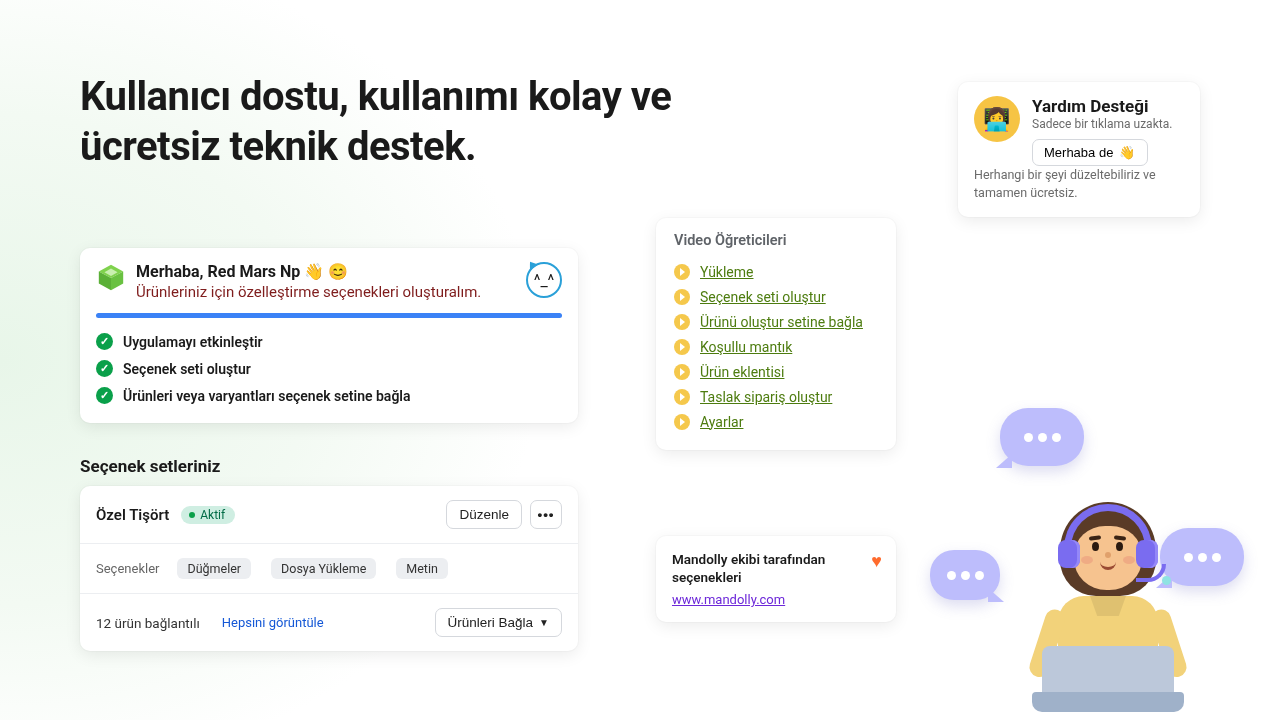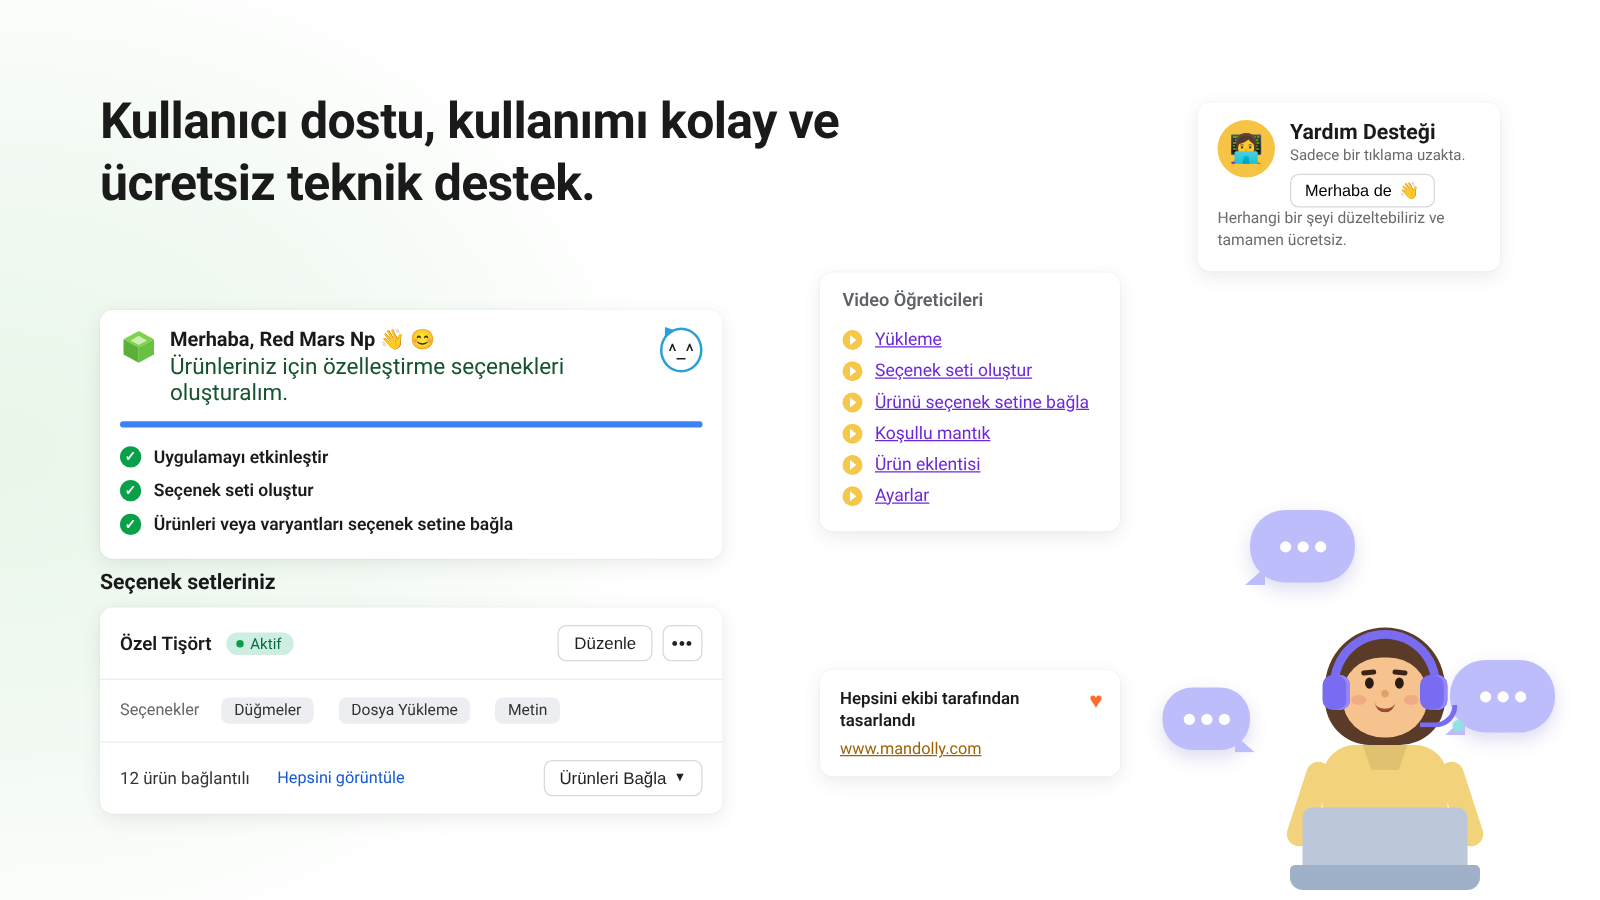--- a/index.html
+++ b/index.html
@@ -29,21 +29,21 @@
     border-radius: 10px;
     box-shadow: 0 4px 16px rgba(0,0,0,0.08), 0 0 0 1px rgba(0,0,0,0.02);
   }
   .welcome-card { left: 80px; top: 248px; width: 498px; padding: 0 0 14px 0; }
   .welcome-head { display: flex; padding: 14px 16px 8px 16px; align-items: flex-start; }
   .welcome-icon {
     width: 30px; height: 30px; flex: 0 0 30px; margin-right: 10px;
   }
   .welcome-icon svg { width: 30px; height: 30px; }
   .welcome-title-line { font-weight: 700; font-size: 16px; }
-  .welcome-sub { font-size: 18px; color: #14532d; margin-top: 2px; }
+  .welcome-sub { font-size: 15px; color: #7f1d1d; margin-top: 2px; }
   .welcome-mascot {
     margin-left: auto;
     width: 36px; height: 36px; border-radius: 50%; border: 2px solid #2aa0d8;
     display:flex; align-items:center; justify-content:center; font-size:16px;
     position: relative;
   }
   .welcome-mascot::before {
     content:""; position:absolute; width:0; height:0;
     border-left:5px solid transparent; border-right:5px solid transparent; border-bottom:7px solid #2aa0d8;
     left: -1px; top: -3px; transform: rotate(-35deg);
@@ -90,34 +90,34 @@
     font-size:12.5px; background:#eceef1; color:#333; border-radius:6px; padding:3px 10px; margin-right:8px;
   }
   .linked-text { font-size:13.5px; color:#333; margin-right:10px; }
   .link { color:#1558d6; cursor:pointer; font-size:13px;}
   .caret { font-size:10px; }
 
   
   .video-card { left: 656px; top: 218px; width: 240px; padding: 14px 18px 16px; }
   .video-title { font-size:14.5px; font-weight:600; color:#5f6368; margin-bottom:10px; }
   .video-item { display:flex; align-items:center; gap:10px; padding:4.5px 0; font-size:14px; }
-  .video-item a { color:#6d28d9; text-decoration:underline; cursor:pointer; }
+  .video-item a { color:#4d7c0f; text-decoration:underline; cursor:pointer; }
   .play-icon {
     width:16px; height:16px; border-radius:50%; background:#f5c84c;
     display:inline-flex; align-items:center; justify-content:center; flex:0 0 16px;
   }
   .play-icon::after {
     content:""; width:0; height:0; border-top:4px solid transparent; border-bottom:4px solid transparent;
     border-left:5px solid #fff; margin-left:1px;
   }
 
   
   .credit-card { left:656px; top:536px; width:240px; padding:14px 16px; }
   .credit-text { font-size:13.5px; font-weight:600; line-height:1.35; max-width:160px; }
-  .credit-link { font-size:13px; color:#a16207; text-decoration:underline; display:inline-block; margin-top:6px; cursor:pointer;}
+  .credit-link { font-size:13px; color:#6d28d9; text-decoration:underline; display:inline-block; margin-top:6px; cursor:pointer;}
   .heart {
     position:absolute; right:14px; top:14px; font-size:18px; color:#ff6b2d;
   }
 
   
   .help-card { left:958px; top:82px; width:242px; padding:14px 16px 16px; }
   .help-top { display:flex; gap:12px; align-items:flex-start; }
   .help-avatar {
     width:46px; height:46px; border-radius:50%; background:#f6c444; flex:0 0 46px;
     display:flex; align-items:center; justify-content:center; font-size:22px;
@@ -288,38 +288,42 @@
   <div class="video-item">
     <span class="play-icon"></span>
     <a>Yükleme</a>
   </div>
   <div class="video-item">
     <span class="play-icon"></span>
     <a>Seçenek seti oluştur</a>
   </div>
   <div class="video-item">
     <span class="play-icon"></span>
-    <a>Ürünü seçenek setine bağla</a>
+    <a>Ürünü oluştur setine bağla</a>
   </div>
   <div class="video-item">
     <span class="play-icon"></span>
     <a>Koşullu mantık</a>
   </div>
   <div class="video-item">
     <span class="play-icon"></span>
     <a>Ürün eklentisi</a>
   </div>
   <div class="video-item">
     <span class="play-icon"></span>
+    <a>Taslak sipariş oluştur</a>
+  </div>
+  <div class="video-item">
+    <span class="play-icon"></span>
     <a>Ayarlar</a>
   </div>
 </section>
 
 <section class="card credit-card">
-  <div class="credit-text">Hepsini ekibi tarafından tasarlandı</div>
+  <div class="credit-text">Mandolly ekibi tarafından seçenekleri</div>
   <a class="credit-link">www.mandolly.com</a>
   <span class="heart">♥</span>
 </section>
 
 <section class="card help-card">
   <div class="help-top">
     <div class="help-avatar">
       <span>👩‍💻</span>
     </div>
     <div>

